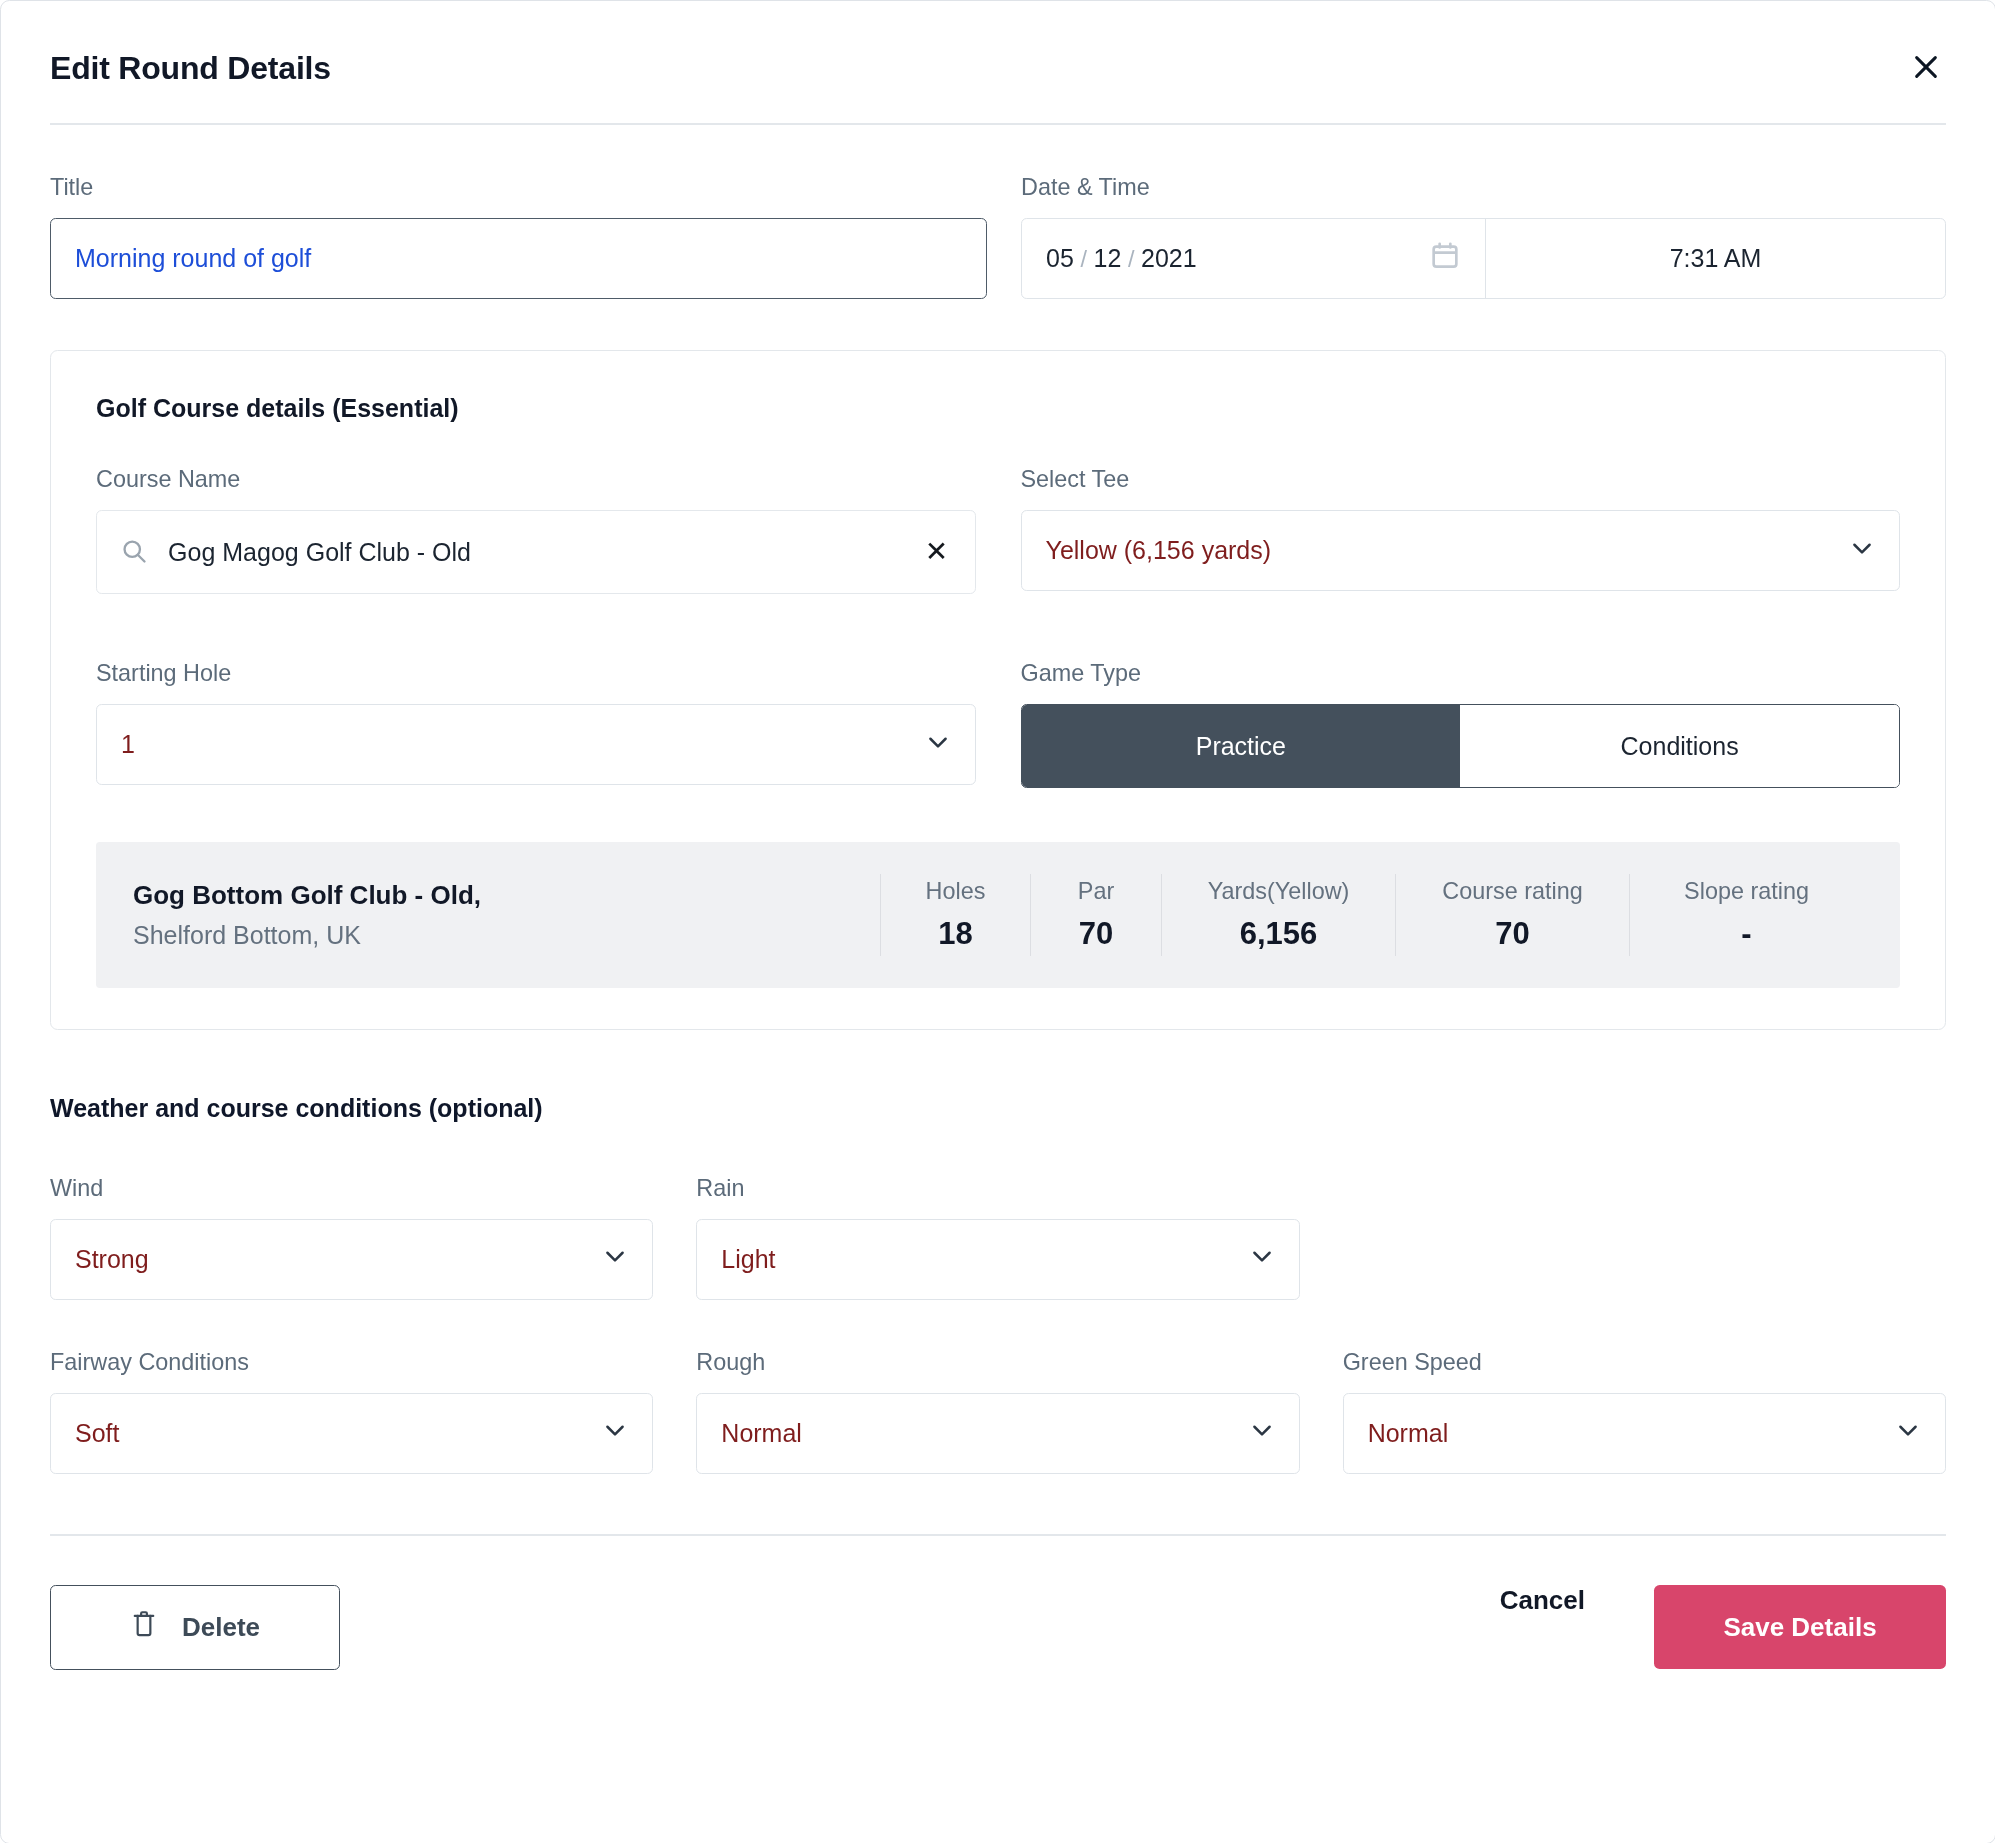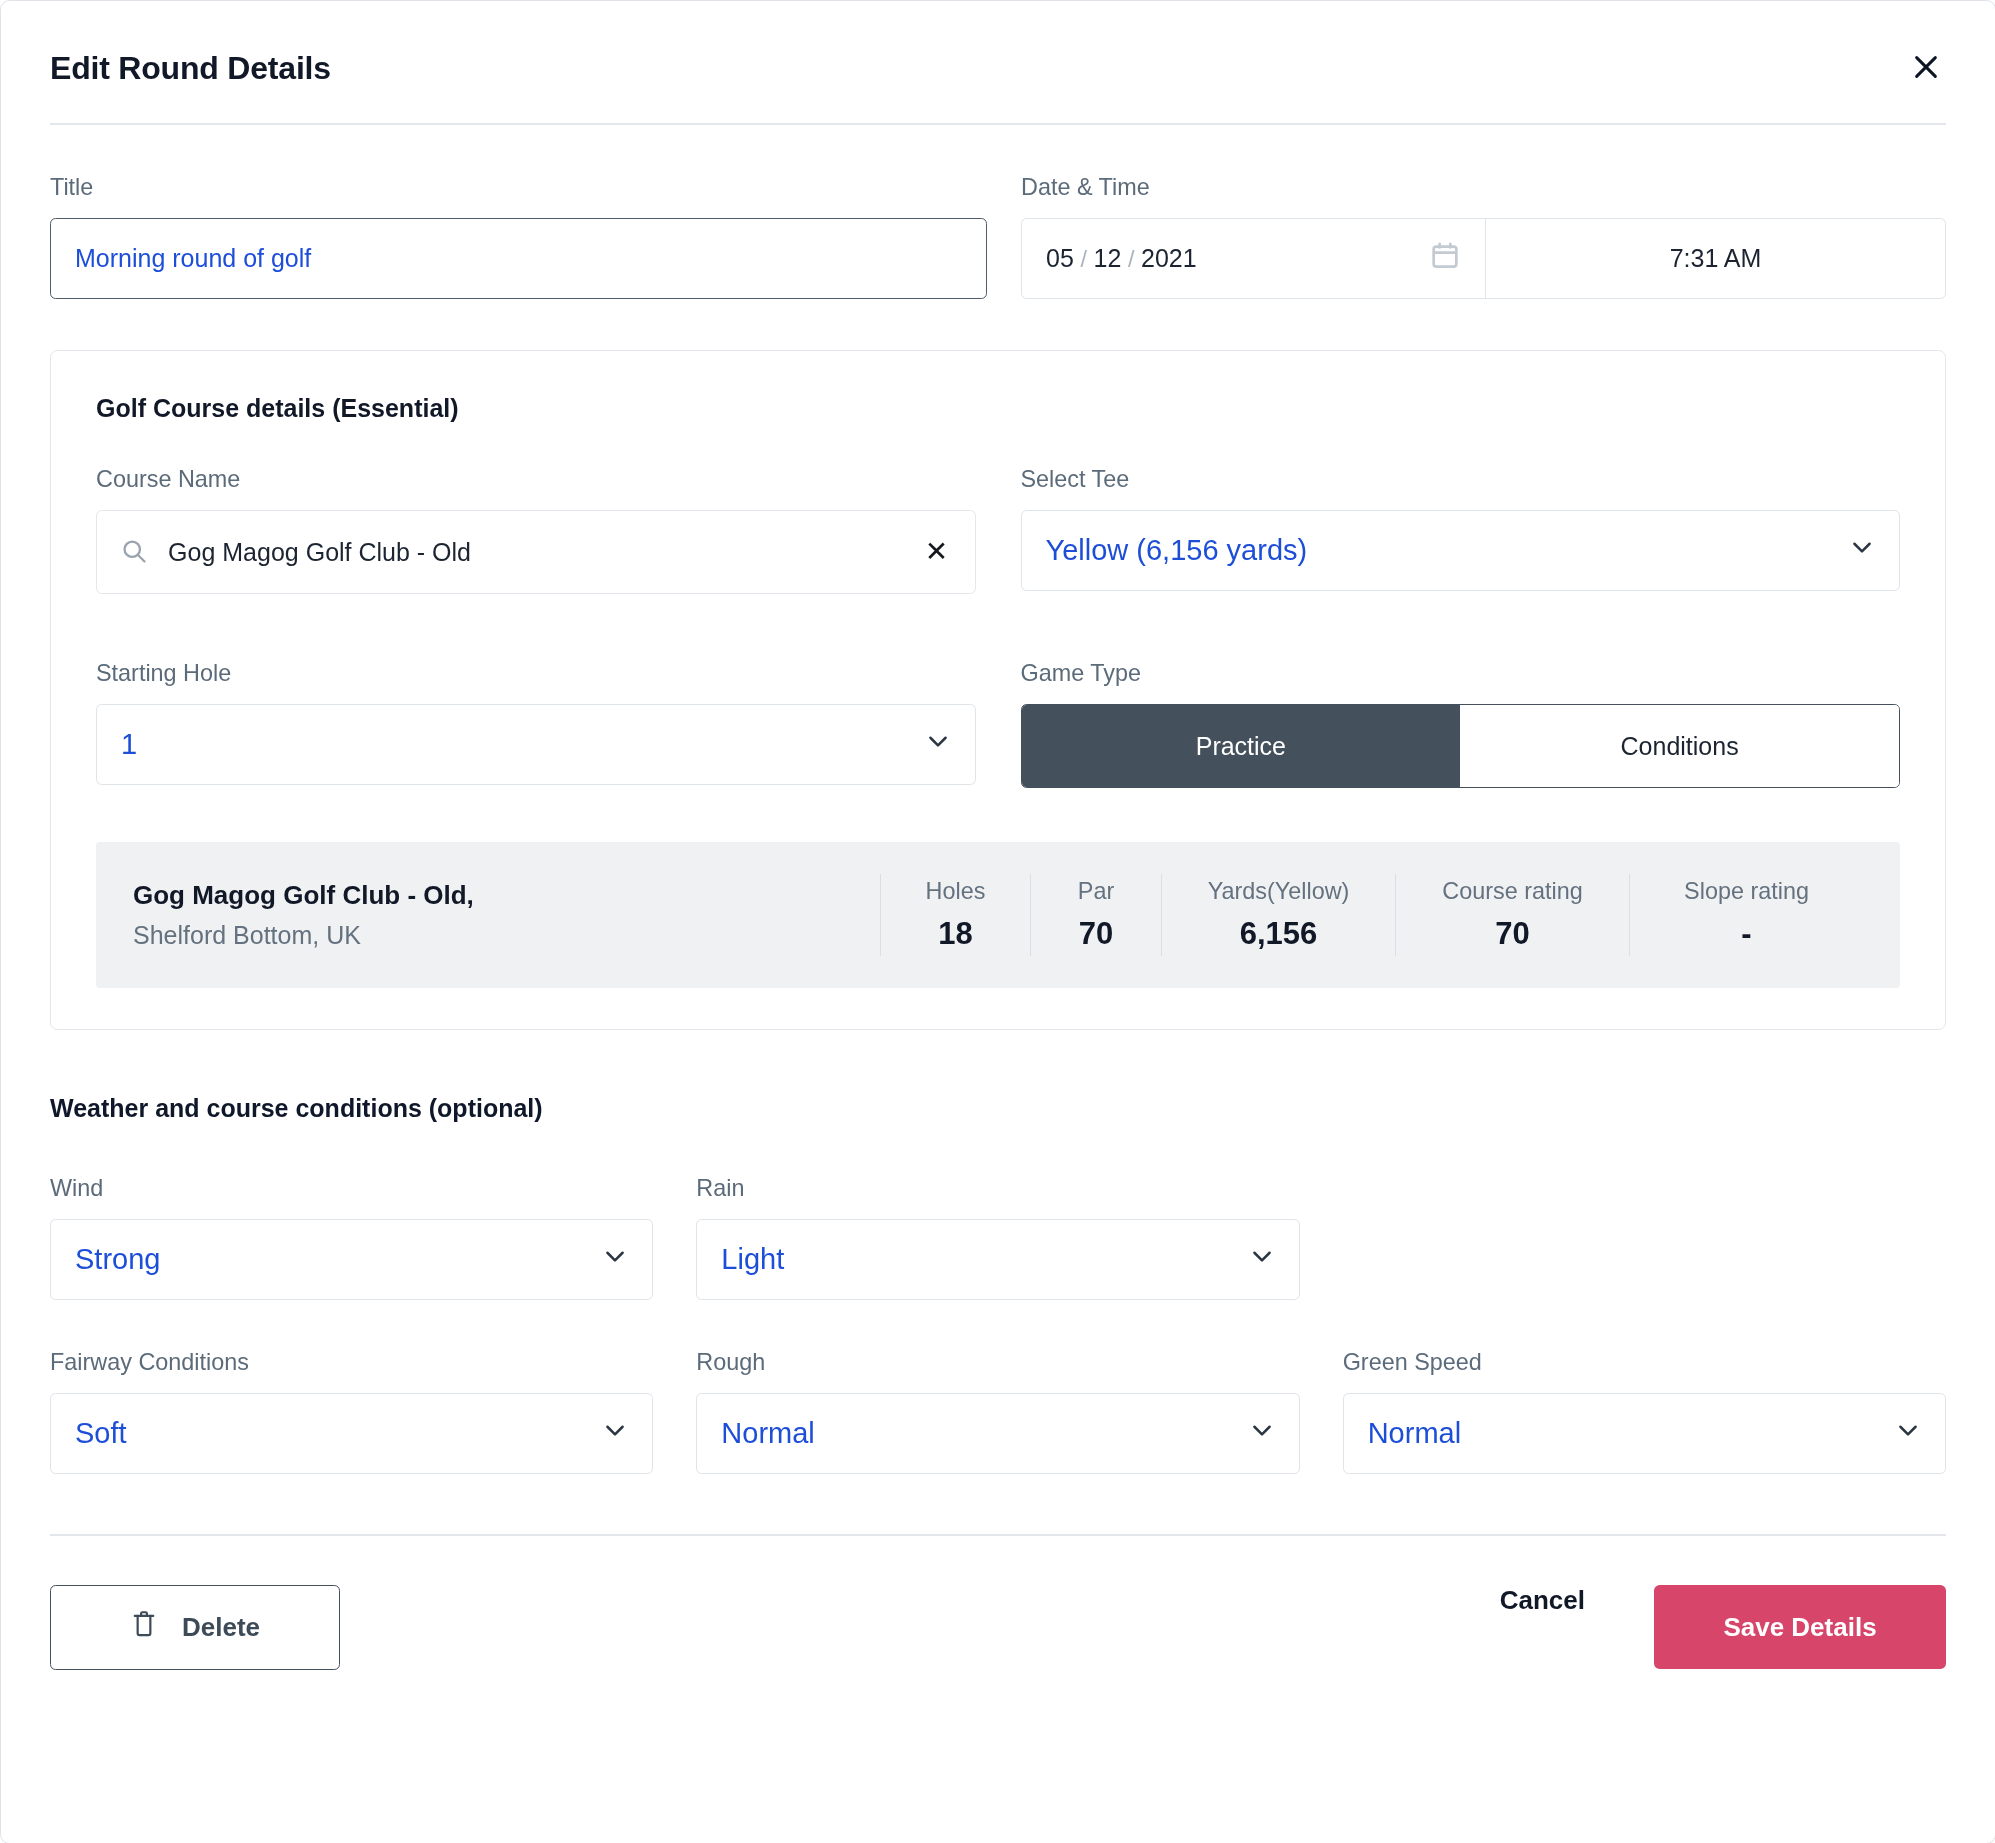--- a/index.html
+++ b/index.html
@@ -69,22 +69,22 @@
 
   .select-box {
     height: 81px;
     border: 1.9px solid #dfe4e9;
     border-radius: 5.6px;
     background: #fff;
     display: flex;
     align-items: center;
     justify-content: space-between;
     padding: 0 24px;
-    font-size: 29px;
-    color: #1d4ed8;
+    font-size: 25px;
+    color: #7f1d1d;
     cursor: pointer;
   }
   .chev { flex: none; margin-left: 13px; }
 
   
   .top-row {
     display: flex;
     gap: 34px;
     margin-top: 49px;
   }
@@ -413,21 +413,21 @@
         <span class="field-label">Game Type</span>
         <div class="segmented">
           <div class="seg active">Practice</div>
           <div class="seg">Conditions</div>
         </div>
       </div>
     </div>
 
     <div class="info-bar">
       <div class="info-course">
-        <div class="name">Gog Magog Golf Club - Old,</div>
+        <div class="name">Gog Bottom Golf Club - Old,</div>
         <div class="loc">Shelford Bottom, UK</div>
       </div>
       <div class="stat" style="width:150px">
         <div class="k">Holes</div>
         <div class="v">18</div>
       </div>
       <div class="stat" style="width:131px">
         <div class="k">Par</div>
         <div class="v">70</div>
       </div>

